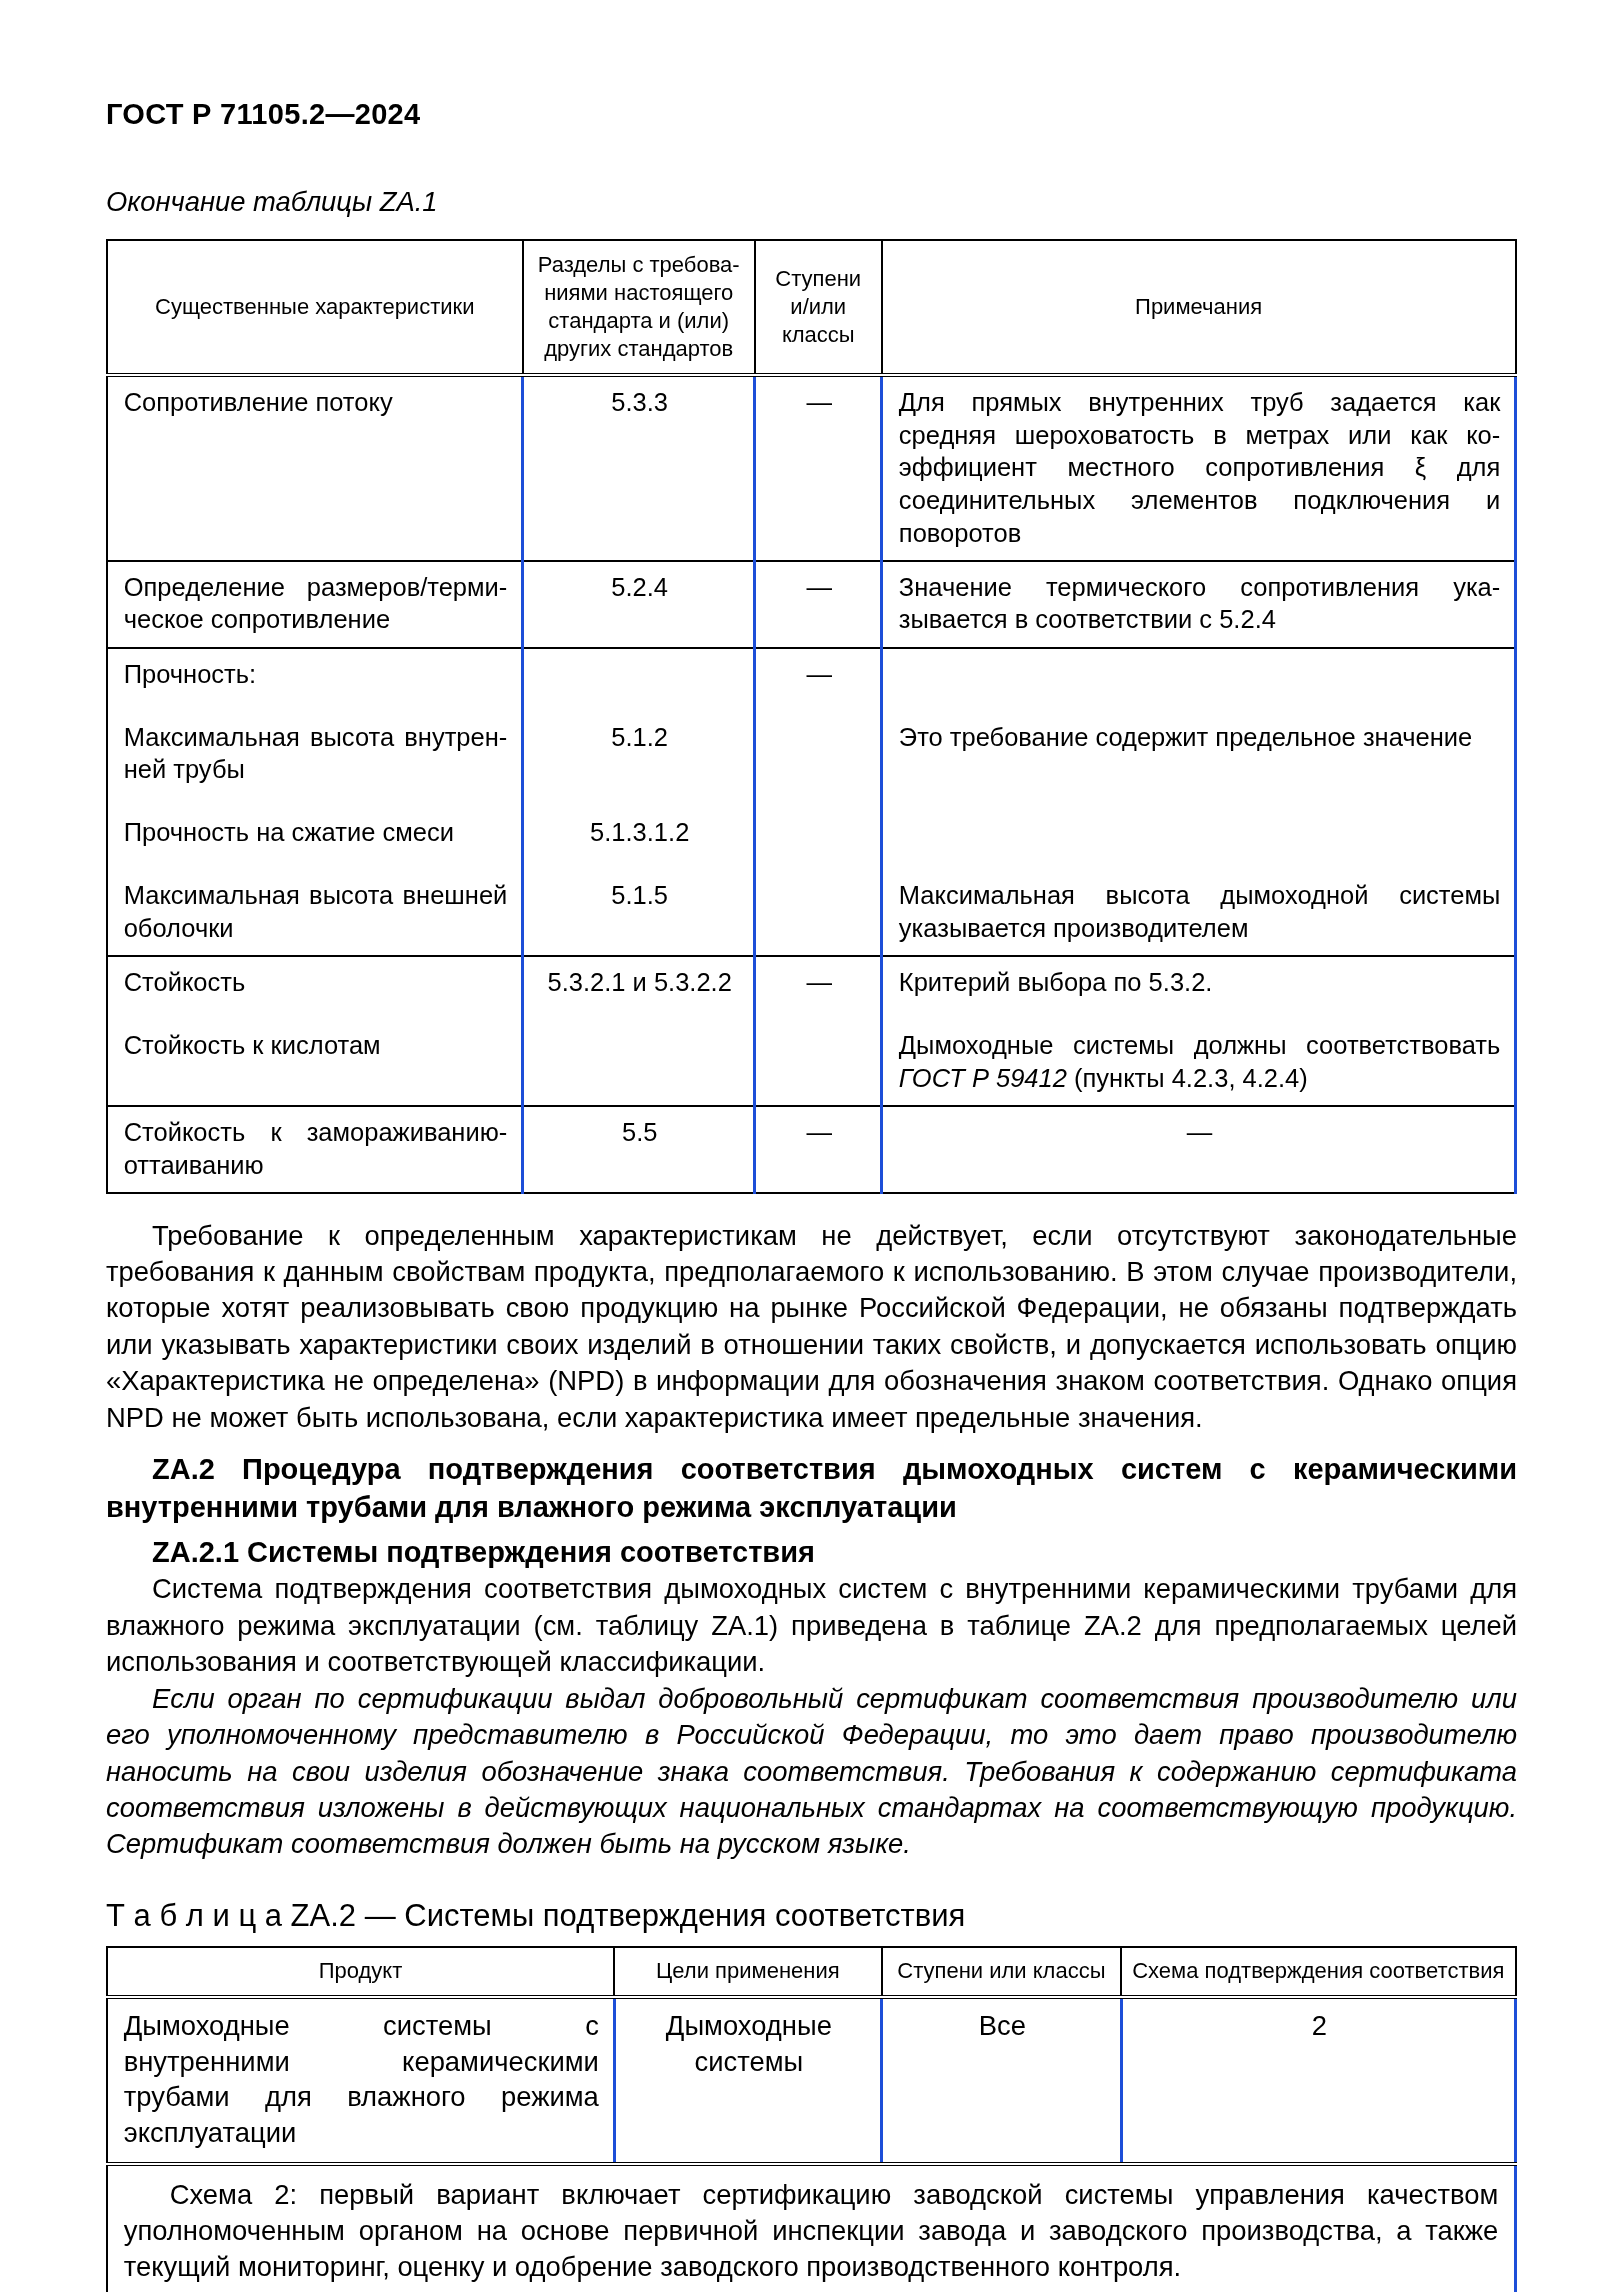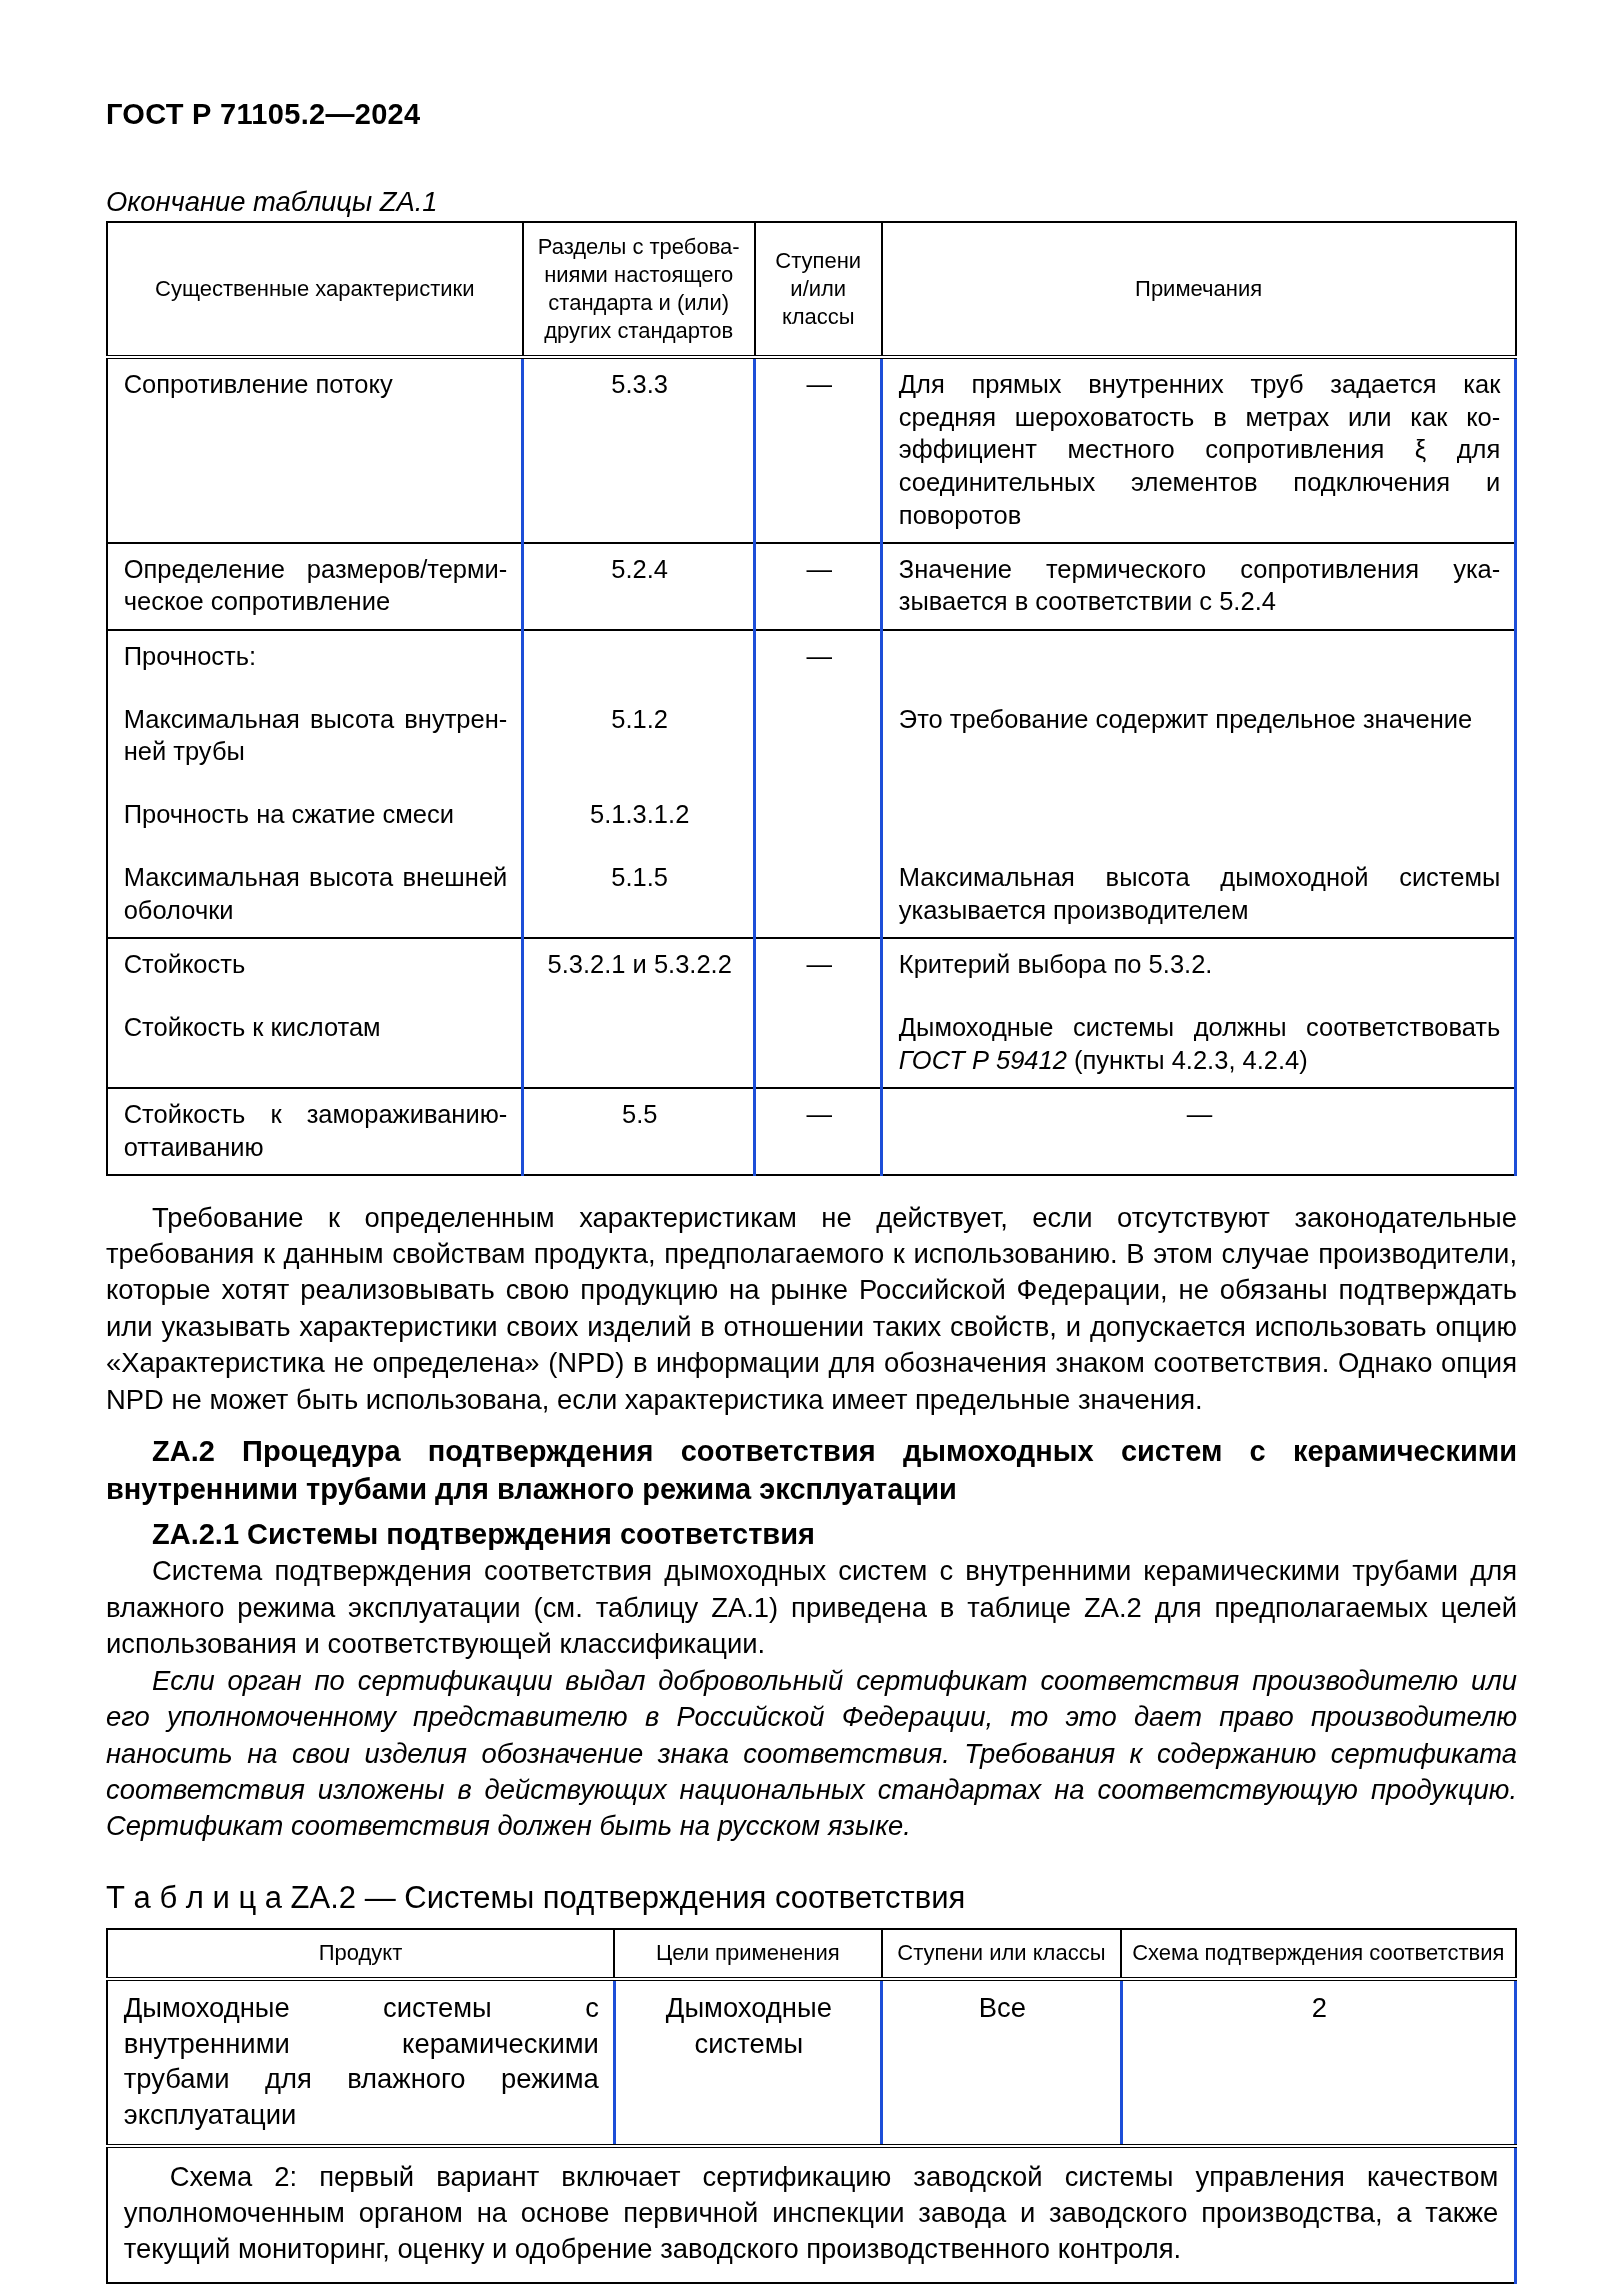--- a/index.html
+++ b/index.html
@@ -3,21 +3,21 @@
 <meta charset="utf-8">
 <style>
   * { box-sizing: border-box; }
   html, body { margin: 0; padding: 0; background: #ffffff; }
   .page {
     width: 1621px; height: 2293px; background: #ffffff; color: #000000;
     font-family: "Liberation Sans", "DejaVu Sans", sans-serif;
     padding: 98px 104px 0 106px; position: relative; overflow: hidden;
   }
   .doc-number { font-size: 29px; font-weight: 700; letter-spacing: 0.3px; }
-  .caption-italic { font-style: italic; font-size: 27.4px; margin: 55px 0 3px 0; }
+  .caption-italic { font-style: italic; font-size: 27.4px; margin: 55px 0 21px 0; }
 
   .gost-table { width: 100%; border-collapse: collapse; border: 2px solid #000; }
   .gost-table th {
     border: 2px solid #000; border-bottom: 4.9px double #000;
     font-size: 22px; font-weight: 400; text-align: center; vertical-align: middle;
     padding: 9.8px 9.8px; line-height: 1.28;
   }
   .gost-table td {
     border-left: 2px solid #000; border-right: 3px solid #1d4ed8;
     font-size: 25.5px; line-height: 1.28; vertical-align: top;

